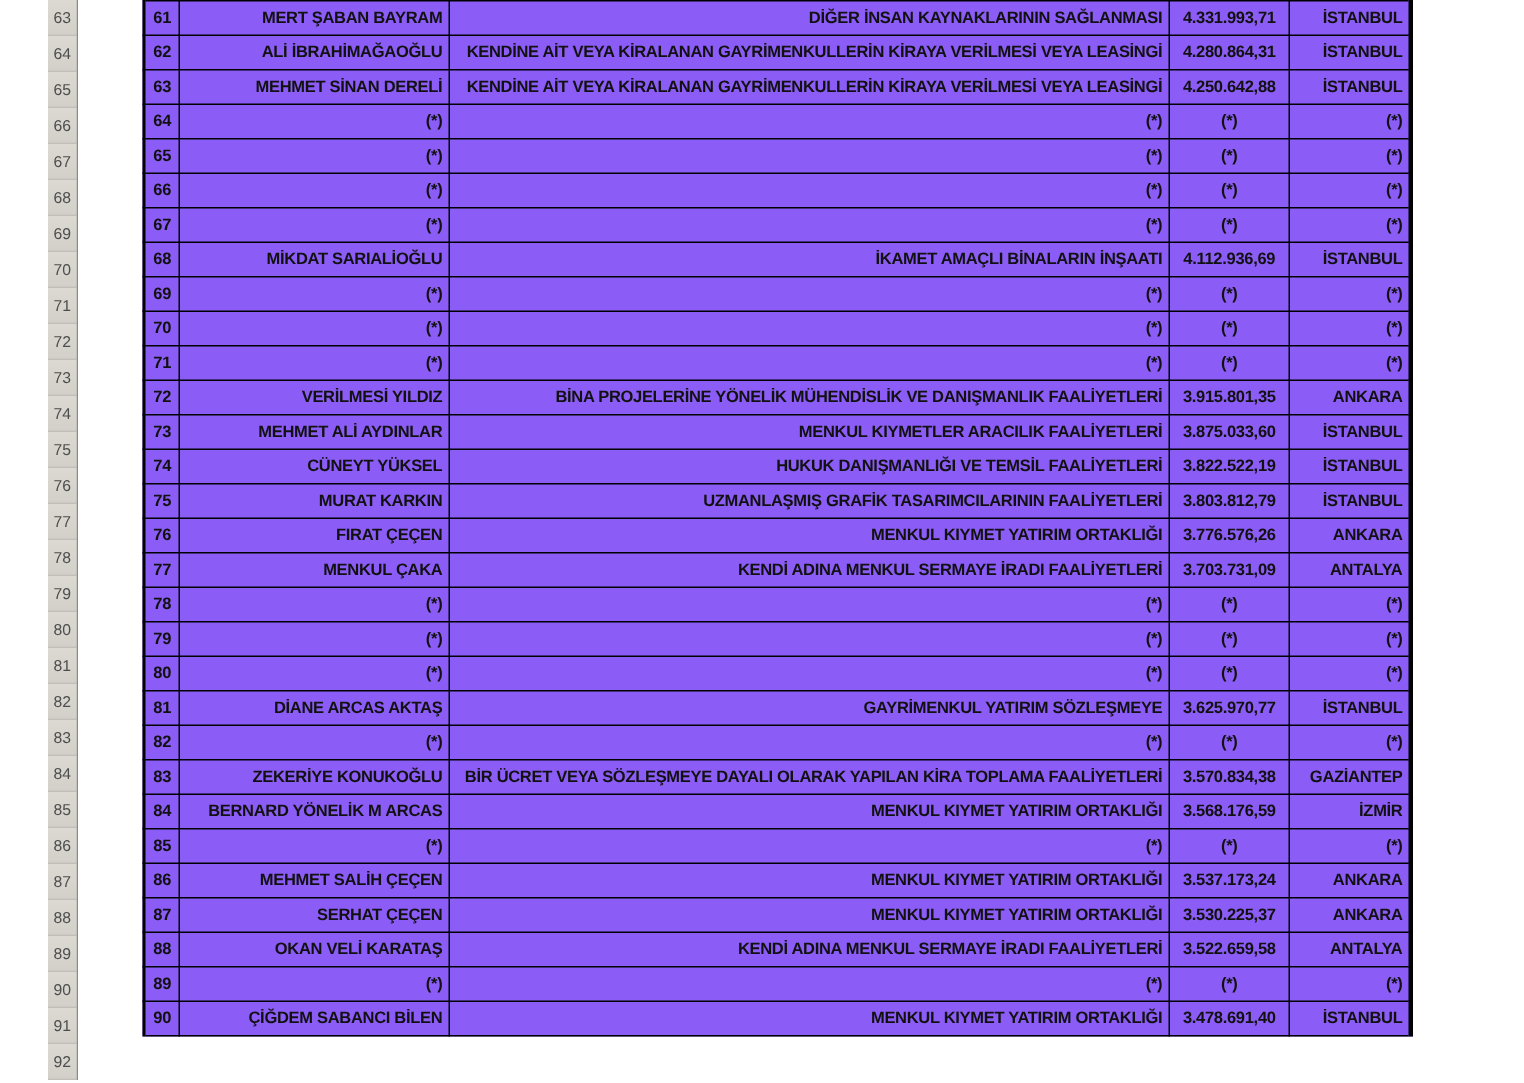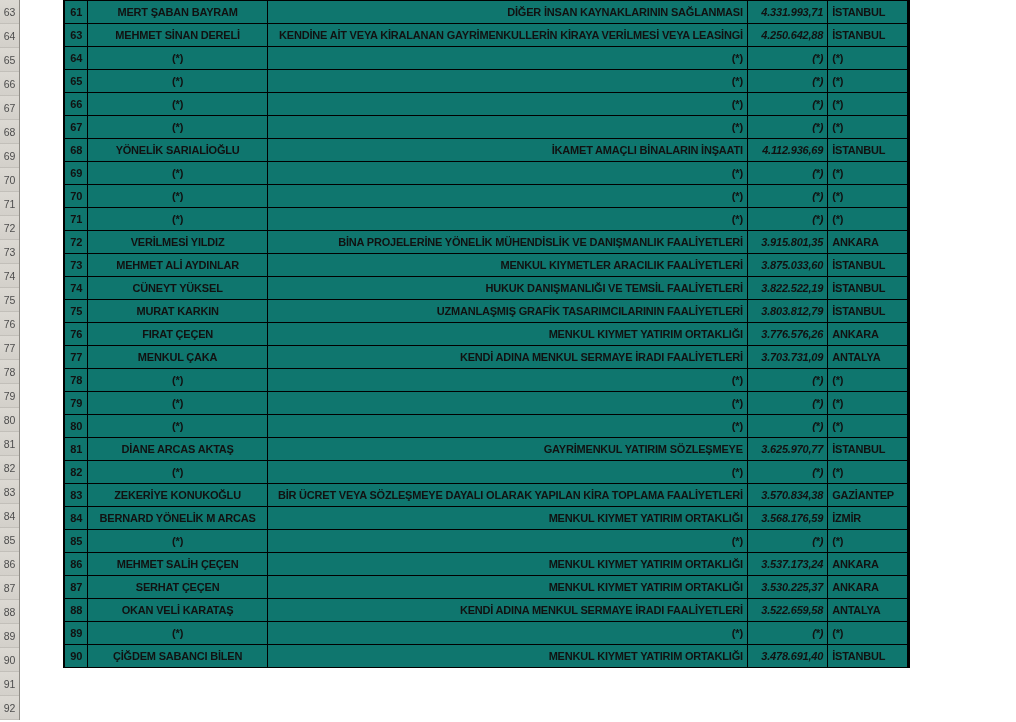--- a/index.html
+++ b/index.html
@@ -6,20 +6,21 @@
     margin: 0; padding: 0;
     width: 1016px; height: 722px;
     background: #ffffff;
     overflow: hidden;
     font-family: "Liberation Sans", sans-serif;
   }
   .sheet {
     display: flex;
     align-items: flex-start;
     width: 910px;
+    padding-left: 32px;
   }
   .rowhdr-col {
     width: 20px;
     flex: 0 0 20px;
     background: var(--rowhdr-bg, #d8d5cf);
     border-right: 1px solid #8e8b85;
     box-sizing: border-box;
   }
   .rowhdr-cell {
     height: 24px;
@@ -36,41 +37,41 @@
     width: 3px;
     flex: 0 0 3px;
     background: #ffffff;
   }
   table.grid {
     border-collapse: collapse;
     table-layout: fixed;
     border-left: 2px solid var(--grid-border, #000);
     border-right: 3px solid var(--grid-border, #000);
     border-top: 1px solid var(--grid-border, #000);
-    background: #0f766e;
+    background: #8b5cf6;
     margin-left: 40px;
   }
   table.grid td {
     border: 1px solid var(--grid-border, #000);
     height: 23px;
     box-sizing: border-box;
     padding: 0 4px;
     font-size: 11px;
     font-weight: bold;
     color: #111111;
     letter-spacing: -0.2px;
     white-space: nowrap;
     overflow: hidden;
     vertical-align: middle;
   }
   td.c-rank   { text-align: center; }
-  td.c-name   { text-align: center; }
+  td.c-name   { text-align: right; }
   td.c-activity { text-align: right; }
-  td.c-amount { text-align: right; font-style: italic; }
-  td.c-city   { text-align: left; }
+  td.c-amount { text-align: center; }
+  td.c-city   { text-align: right; }
 </style>
 </head>
 <body>
 
 <div class="sheet">
   <div class="rowhdr-col">
       <div class="rowhdr-cell">63</div>
       <div class="rowhdr-cell">64</div>
       <div class="rowhdr-cell">65</div>
       <div class="rowhdr-cell">66</div>
@@ -112,20 +113,27 @@
     </colgroup>
     <tbody>
         <tr>
           <td class="c-rank">61</td>
           <td class="c-name">MERT ŞABAN BAYRAM</td>
           <td class="c-activity">DİĞER İNSAN KAYNAKLARININ SAĞLANMASI</td>
           <td class="c-amount">4.331.993,71</td>
           <td class="c-city">İSTANBUL</td>
         </tr>
         <tr>
+          <td class="c-rank">62</td>
+          <td class="c-name">ALİ İBRAHİMAĞAOĞLU</td>
+          <td class="c-activity">KENDİNE AİT VEYA KİRALANAN GAYRİMENKULLERİN KİRAYA VERİLMESİ VEYA LEASİNGİ</td>
+          <td class="c-amount">4.280.864,31</td>
+          <td class="c-city">İSTANBUL</td>
+        </tr>
+        <tr>
           <td class="c-rank">63</td>
           <td class="c-name">MEHMET SİNAN DERELİ</td>
           <td class="c-activity">KENDİNE AİT VEYA KİRALANAN GAYRİMENKULLERİN KİRAYA VERİLMESİ VEYA LEASİNGİ</td>
           <td class="c-amount">4.250.642,88</td>
           <td class="c-city">İSTANBUL</td>
         </tr>
         <tr>
           <td class="c-rank">64</td>
           <td class="c-name">(*)</td>
           <td class="c-activity">(*)</td>
@@ -148,21 +156,21 @@
         </tr>
         <tr>
           <td class="c-rank">67</td>
           <td class="c-name">(*)</td>
           <td class="c-activity">(*)</td>
           <td class="c-amount">(*)</td>
           <td class="c-city">(*)</td>
         </tr>
         <tr>
           <td class="c-rank">68</td>
-          <td class="c-name">YÖNELİK SARIALİOĞLU</td>
+          <td class="c-name">MİKDAT SARIALİOĞLU</td>
           <td class="c-activity">İKAMET AMAÇLI BİNALARIN İNŞAATI</td>
           <td class="c-amount">4.112.936,69</td>
           <td class="c-city">İSTANBUL</td>
         </tr>
         <tr>
           <td class="c-rank">69</td>
           <td class="c-name">(*)</td>
           <td class="c-activity">(*)</td>
           <td class="c-amount">(*)</td>
           <td class="c-city">(*)</td>

